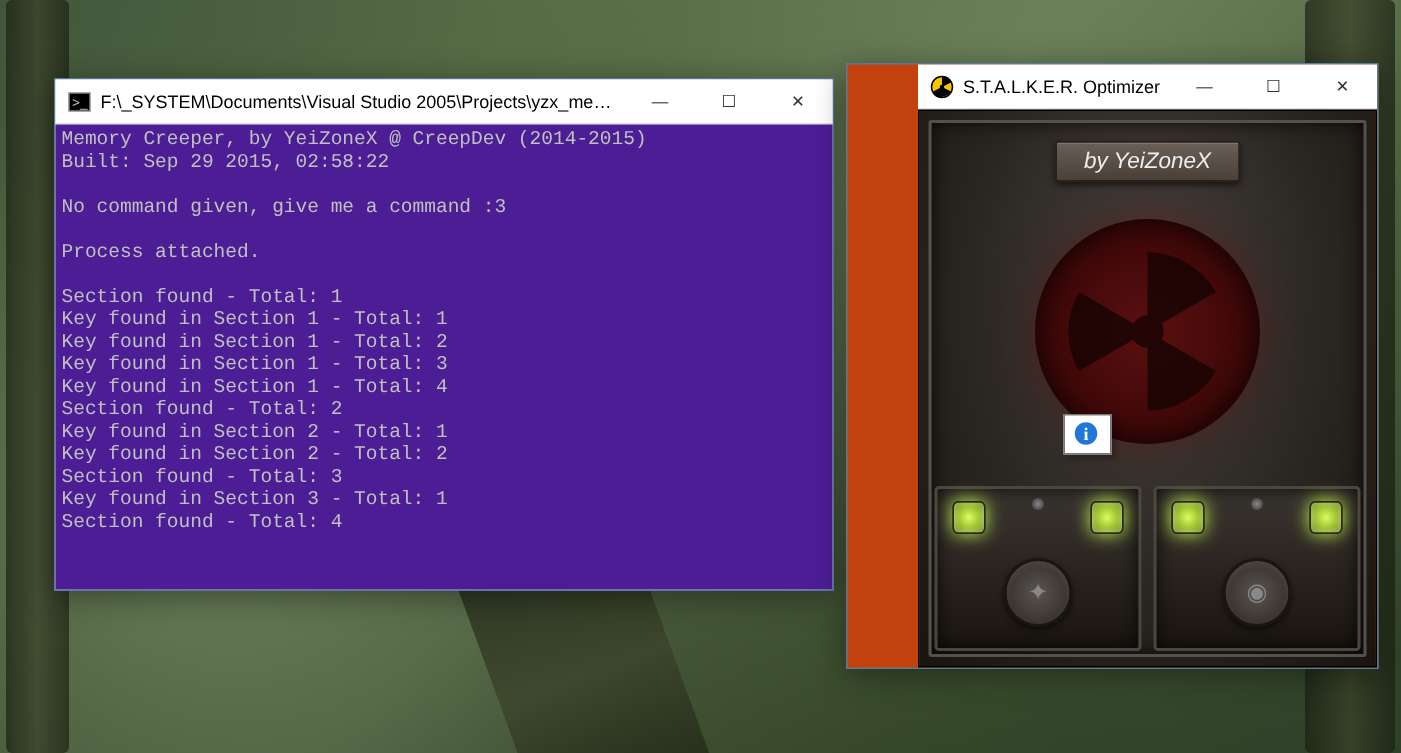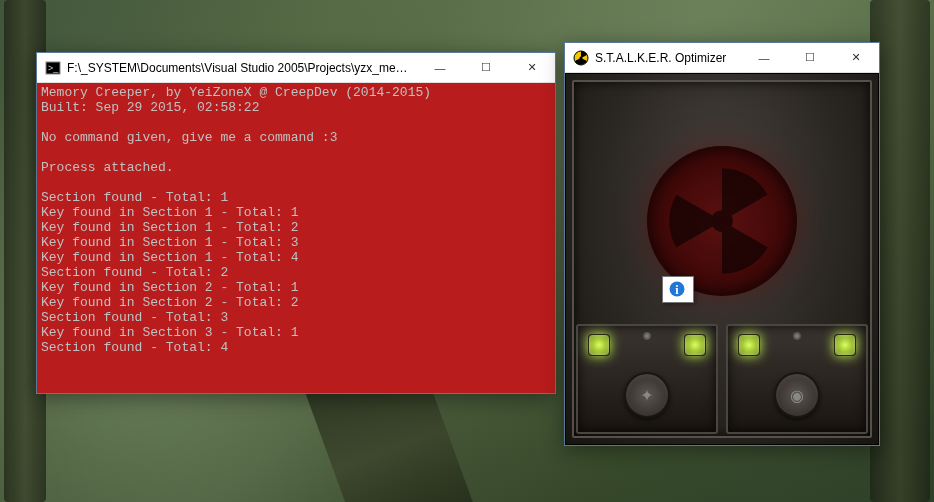--- a/index.html
+++ b/index.html
@@ -31,31 +31,32 @@
   .titlebar {
     height: 30px; background: #fff; display:flex; align-items:center;
     padding-left:8px; font-size:12px; color:#000;
     border-bottom:1px solid #e0e0e0;
   }
   .titlebar .sys-icon { width:16px;height:16px; margin-right:6px; display:flex;align-items:center;justify-content:center; }
   .titlebar .title-text { flex:1; white-space:nowrap; overflow:hidden; text-overflow:ellipsis; }
   .win-controls { display:flex; height:100%; }
   .win-btn { width:46px; display:flex; align-items:center; justify-content:center; font-size:11px; color:#333; }
   .console-body {
-    background:#b91c1c; color:#c0c0c0; font-family:"Consolas","Courier New",monospace;
+    background:#4c1d95; color:#c0c0c0; font-family:"Consolas","Courier New",monospace;
     font-size:13px; line-height:15px; padding:2px 4px;
     height:calc(100% - 30px); overflow:hidden; white-space:pre;
   }
 
   
   .optimizer-window {
     position:absolute; left:564px; top:42px;
-    width:316px; height:404px;
+    width:355px; height:404px;
     background:#c2410c; border:1px solid #5a7a9a;
     box-shadow:0 4px 20px rgba(0,0,0,0.4);
+    padding-left:47px;
   }
   .optimizer-body {
     height:calc(100% - 30px);
     background:
       radial-gradient(ellipse at 50% 35%, #4a4540 0%, #2a2622 55%, #18140f 100%);
     position:relative; overflow:hidden;
     border:1px solid #000;
   }
   .metal-frame {
     position:absolute; inset:6px; border:2px solid #55504a;
@@ -170,20 +171,21 @@
     </span>
     <span class="title-text">S.T.A.L.K.E.R. Optimizer</span>
     <div class="win-controls">
       <div class="win-btn">—</div>
       <div class="win-btn">☐</div>
       <div class="win-btn close">✕</div>
     </div>
   </div>
   <div class="optimizer-body">
     <div class="metal-frame"></div>
+    <div class="credit-plate">by YeiZoneX</div>
 
     <div class="rad-logo">
       <svg viewBox="0 0 100 100">
         <g fill="#1a0404">
           <circle cx="50" cy="50" r="9"></circle>
           <path d="M50 50 L50 6 A44 44 0 0 1 88 28 Z" transform="rotate(0 50 50)"></path>
           <path d="M50 50 L50 6 A44 44 0 0 1 88 28 Z" transform="rotate(120 50 50)"></path>
           <path d="M50 50 L50 6 A44 44 0 0 1 88 28 Z" transform="rotate(240 50 50)"></path>
         </g>
       </svg>

